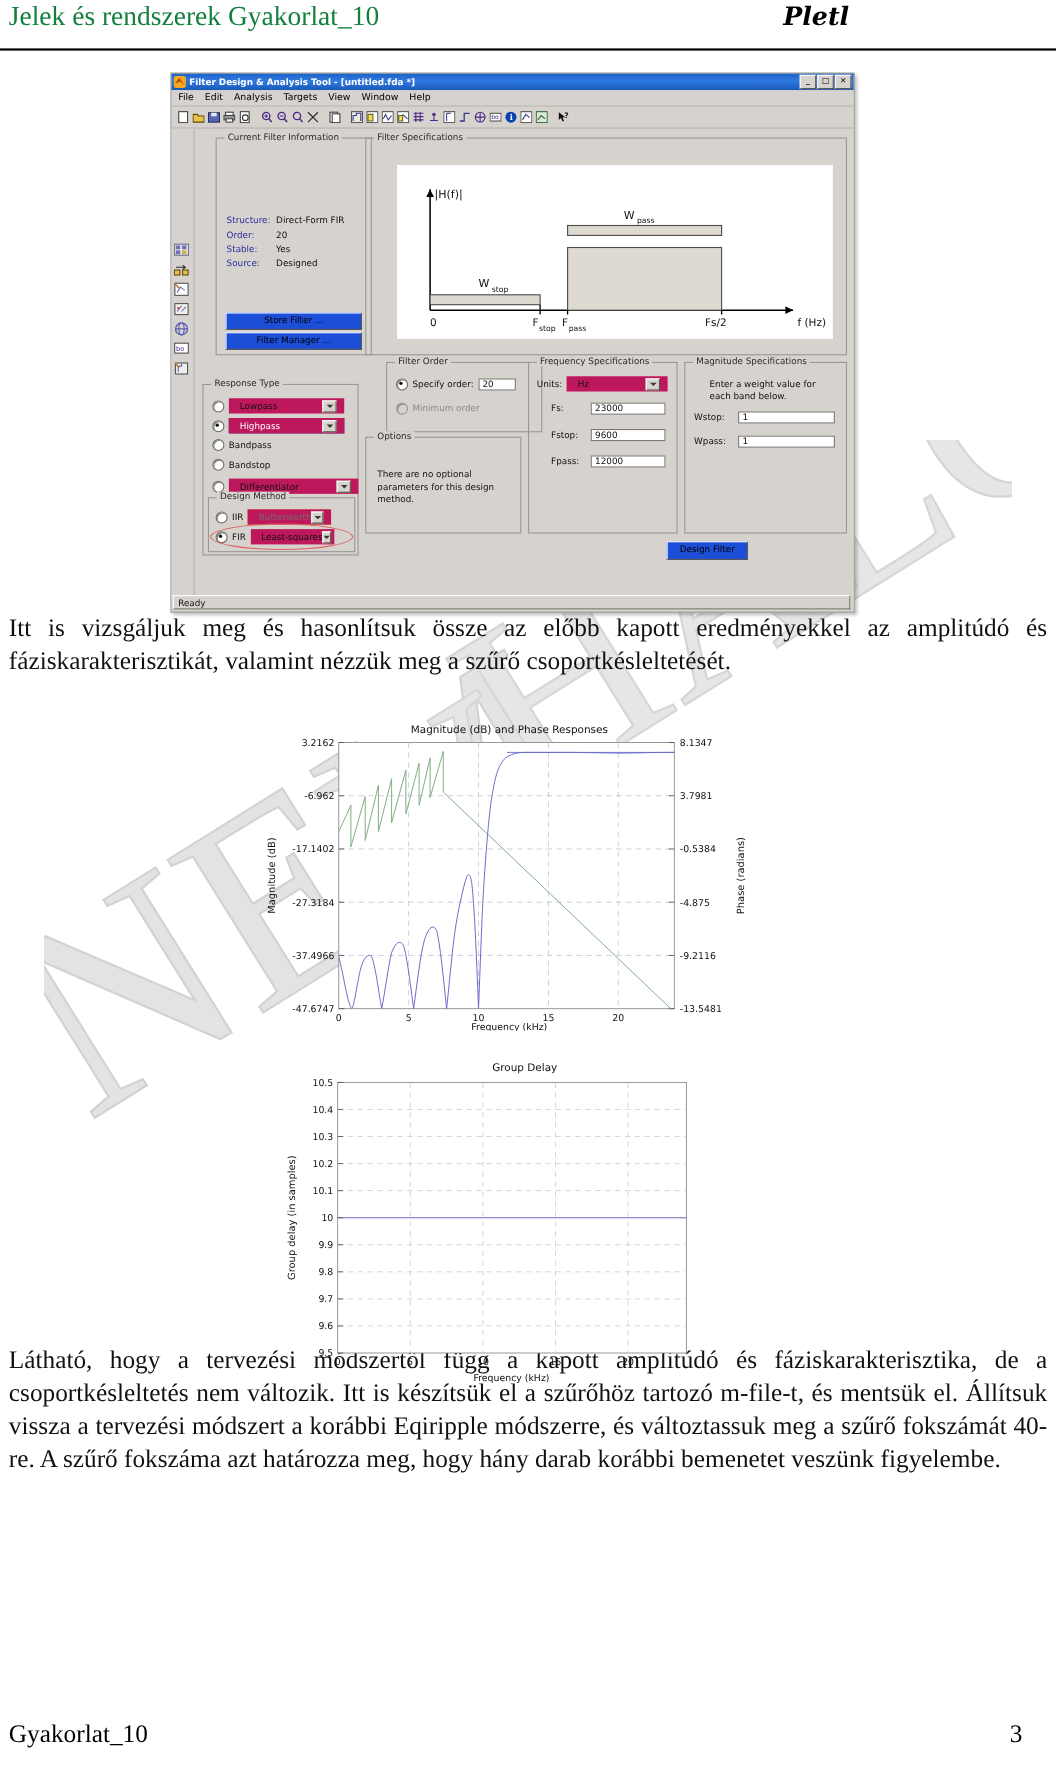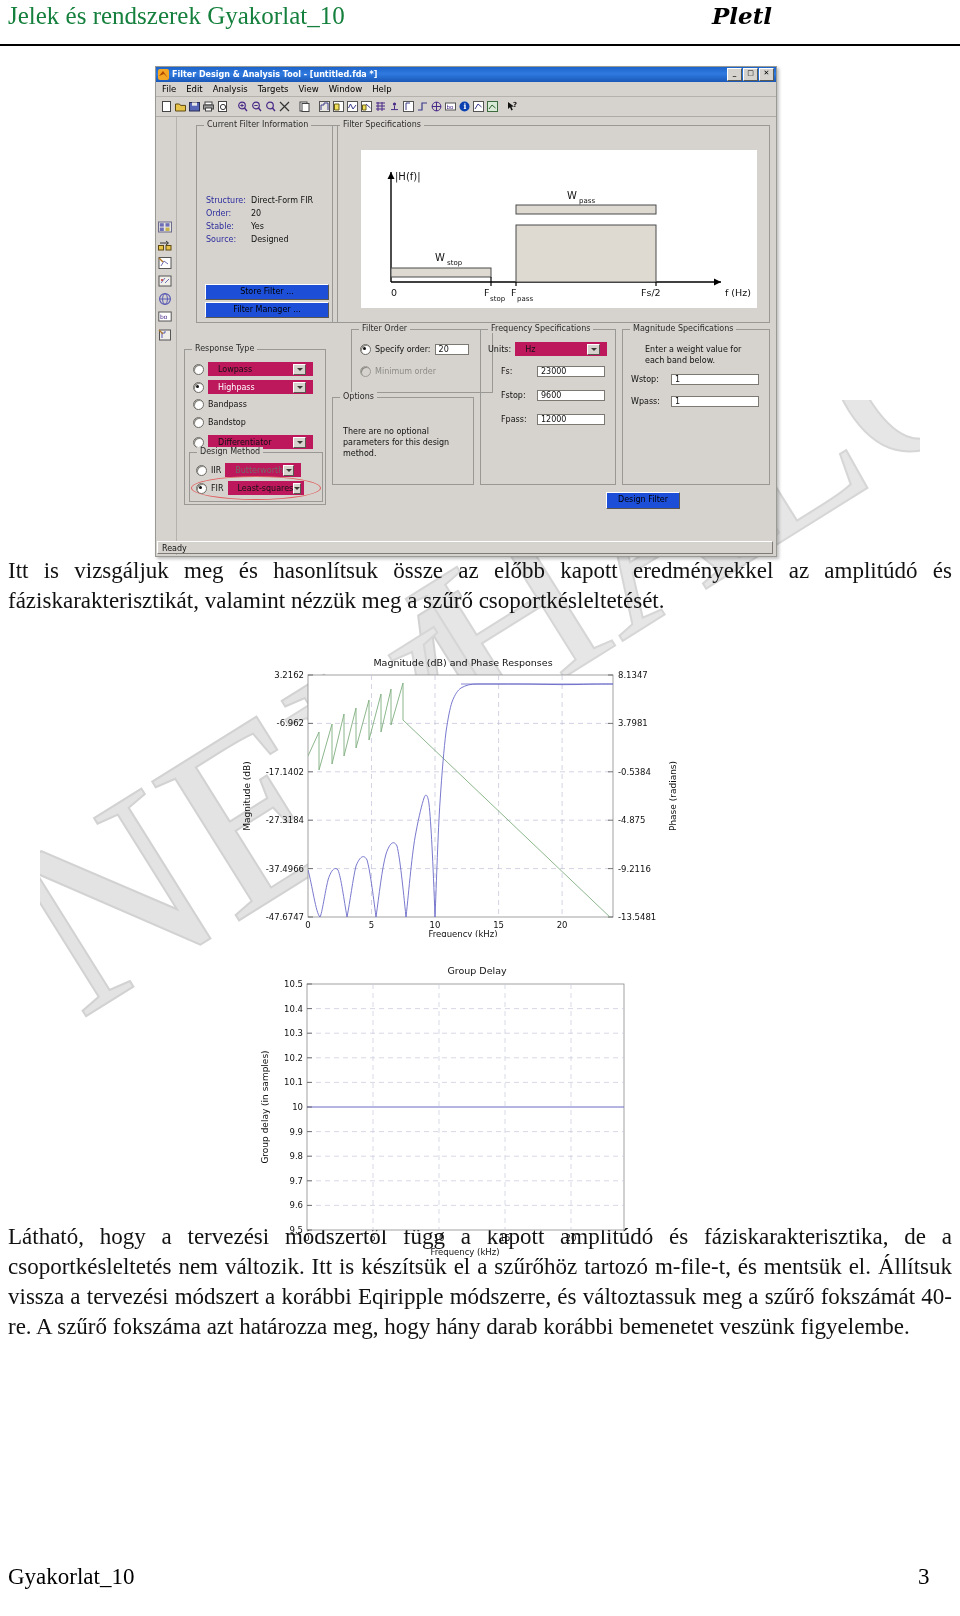--- a/index.html
+++ b/index.html
@@ -446,21 +446,21 @@
         <span>Bandpass</span>
       </div>
 
       <div class="ctl-row" style="left:8px;top:67px;">
         <span class="radio"></span>
         <span>Bandstop</span>
       </div>
 
       <div class="ctl-row" style="left:8px;top:85px;">
         <span class="radio"></span>
-        <span class="combo" style="width:105px;">
+        <span class="combo" style="width:118px;">
           <span>Differentiator</span>
           <span class="arrow">
               <i></i>
             </span>
         </span>
       </div>
 
       <div class="group" style="left:4px;top:102px;width:132px;height:48px;">
         <span class="legend">Design Method</span>
 

